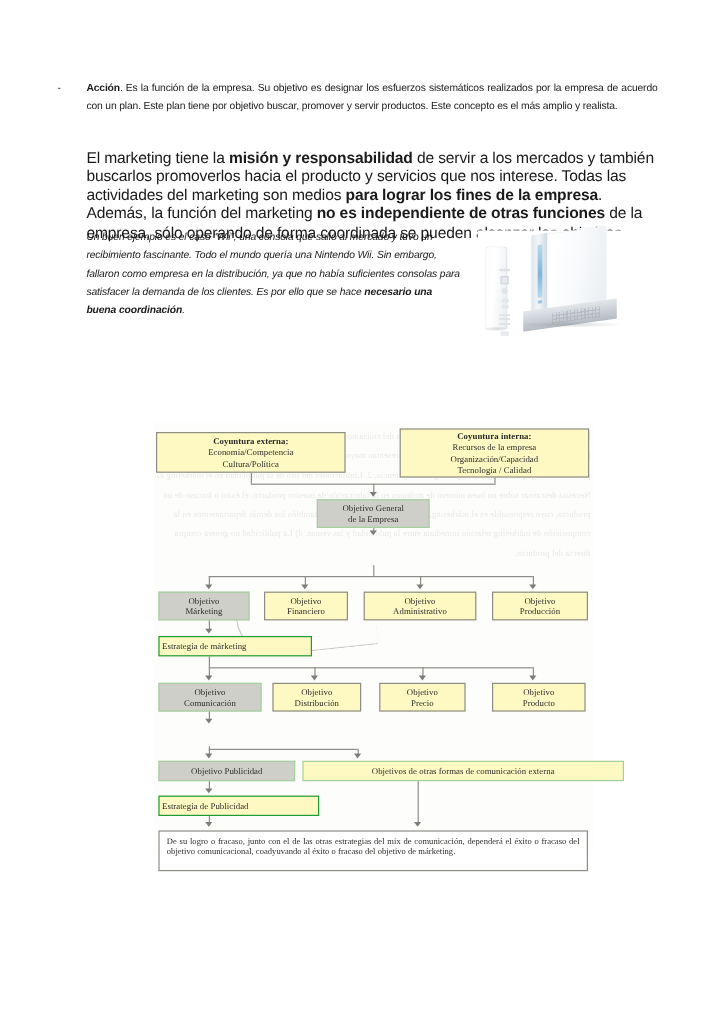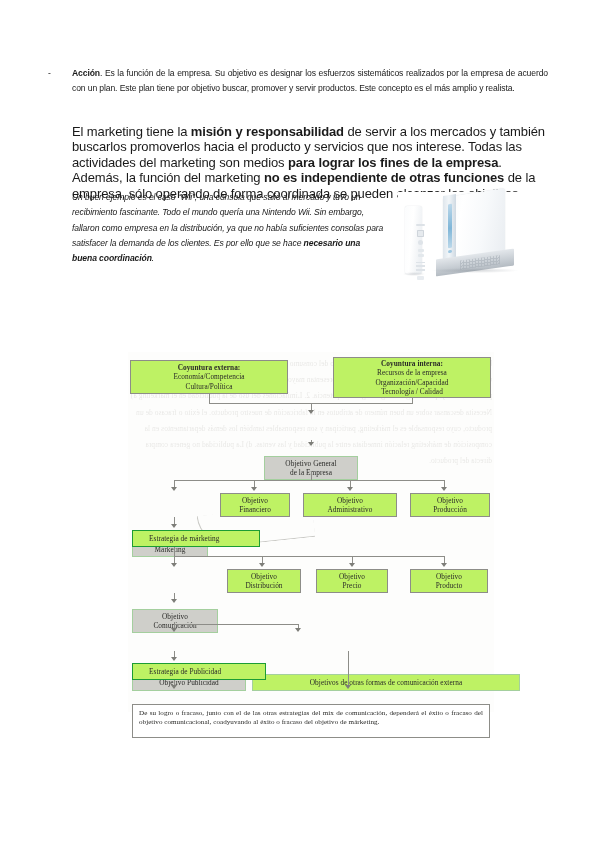--- a/index.html
+++ b/index.html
@@ -114,27 +114,27 @@
   .bleed{
     position:absolute;inset:0;overflow:hidden;pointer-events:none;
     opacity:.16;color:#7e7a72;font-size:7.4px;line-height:16.2px;
     letter-spacing:.1px;padding:4px 2px;
     transform:scaleX(-1);
   }
   .node{
     position:absolute;box-sizing:border-box;
     display:flex;align-items:center;justify-content:center;
     text-align:center;font-size:7.3px;line-height:9.1px;
-    background:#bef264;border:1px solid #8d8d88;
+    background:#fef9c3;border:1px solid #8d8d88;
     letter-spacing:.05px;
   }
   .node.grayfill{background:#cfcfca;}
-  .node.lgreen{border:1.6px solid #a4cf9e;margin-top:40px;}
+  .node.lgreen{border:1.6px solid #a4cf9e;}
   .node.dgreen{border:1.8px solid #1c9c34;}
-  .node.leftal{justify-content:flex-start;text-align:left;padding-left:16px;}
+  .node.leftal{justify-content:flex-start;text-align:left;padding-left:2px;}
   .node .lbl{display:block;}
 
   .bigtext{
     position:absolute;box-sizing:border-box;border:1px solid #8d8d88;
     background:#ffffff;font-size:7.1px;line-height:9.3px;text-align:justify;
     padding:4px 6px 4px 6px;letter-spacing:.03px;
   }
   .bigtext .ind{text-indent:14px;}
 
   
@@ -325,17 +325,17 @@
 
   <div class="node dgreen leftal" style="left:4px;top:311px;width:134px;height:17px;">
     <span class="lbl">Estrategia de Publicidad</span>
   </div>
 
   <div class="ln lnv" style="left:46px;top:328px;height:7px;"></div>
   <div class="arw" style="left:43px;top:333px;"></div>
   <div class="ln lnv" style="left:220px;top:299px;height:36px;"></div>
   <div class="arw" style="left:217px;top:333px;"></div>
 
-  <div class="bigtext" style="left:4px;top:352px;width:358px;height:34px;">
+  <div class="bigtext" style="left:4px;top:340px;width:358px;height:34px;">
     <span class="ind">De su logro o fracaso, junto con el de las otras estrategias del mix de comunicación, dependerá el éxito o fracaso del objetivo comunicacional, coadyuvando al éxito o fracaso del objetivo de márketing.</span>
   </div>
 
 </div>
 
 </body></html>

